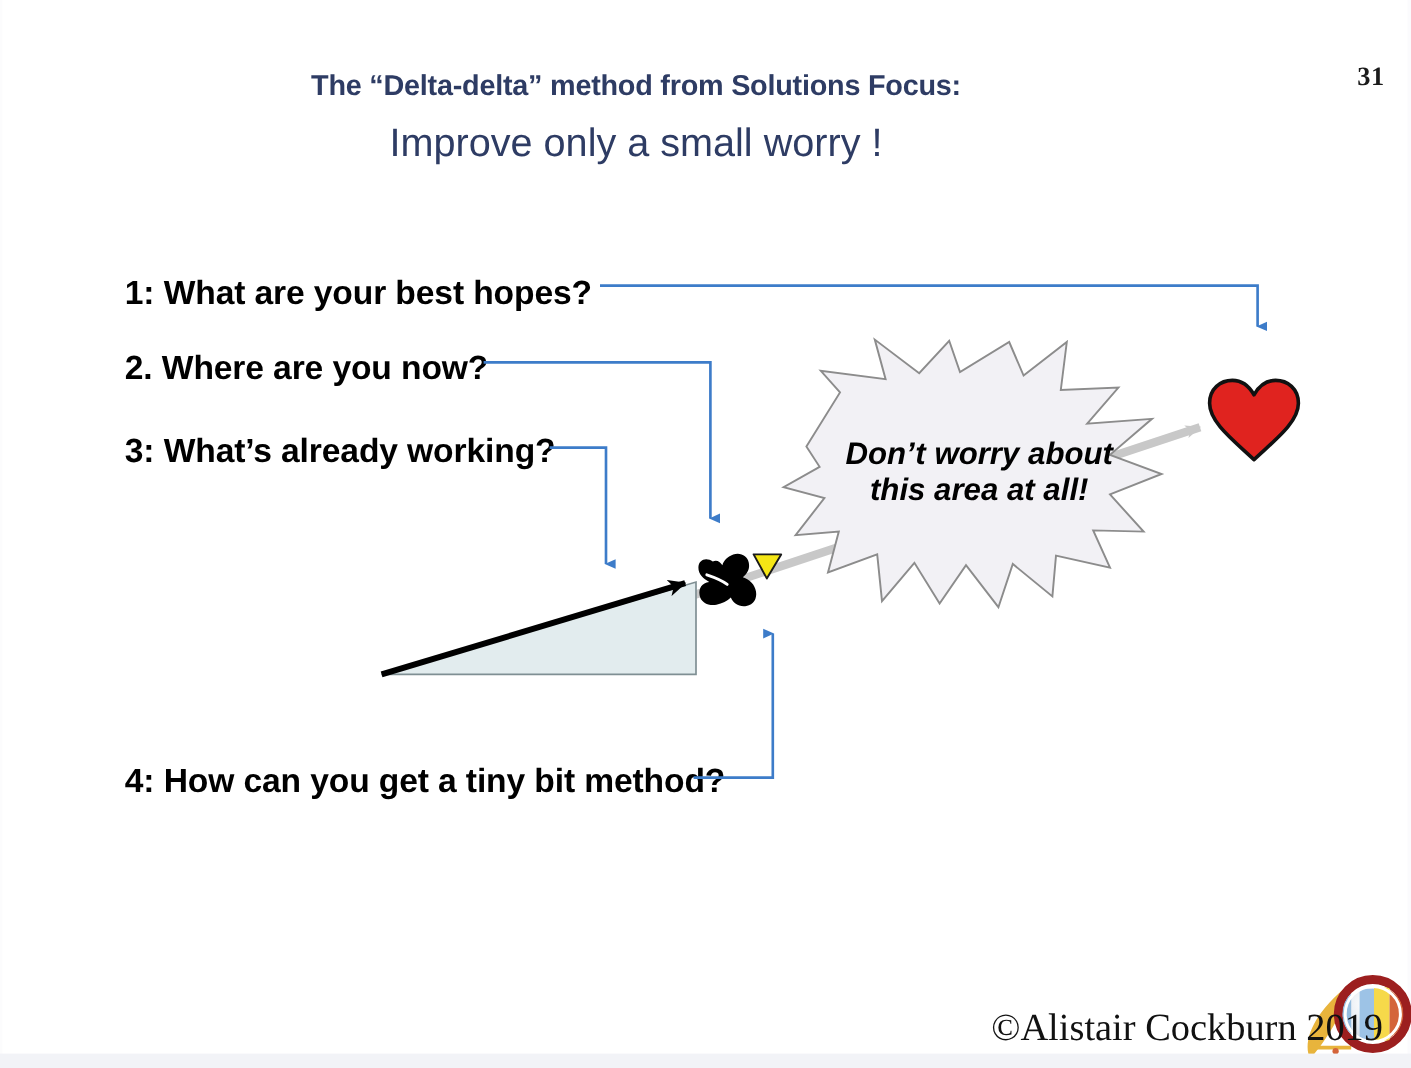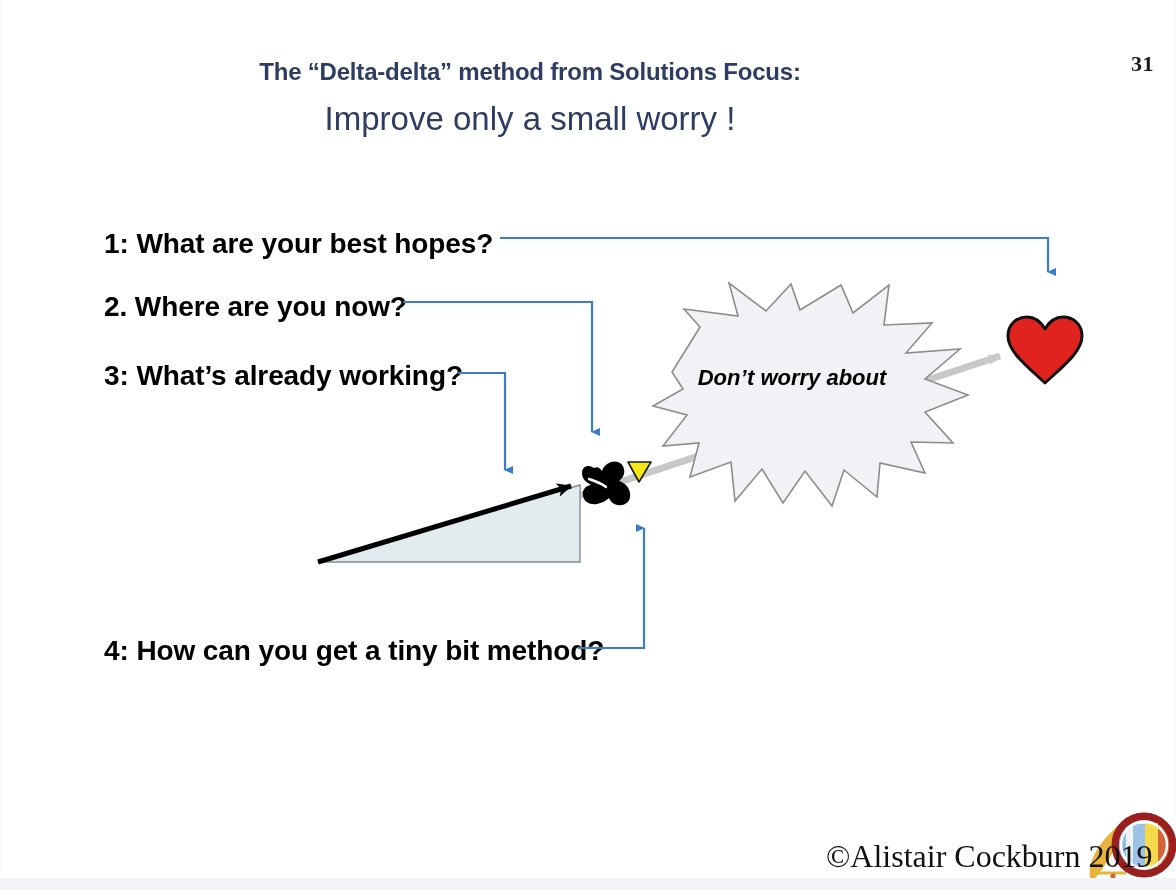--- a/index.html
+++ b/index.html
@@ -94,25 +94,25 @@
   .svg-layer {
     position: absolute;
     left: 0;
     top: 0;
     width: 1176px;
     height: 890px;
   }
 
   .callout-text {
     position: absolute;
-    left: 668px;
+    left: 692px;
     top: 363px;
     width: 248px;
     text-align: center;
-    font-size: 22px;
+    font-size: 26px;
     font-weight: bold;
     font-style: italic;
     color: #000000;
     line-height: 30px;
   }
 
   .footer-credit {
     position: absolute;
     left: 826px;
     top: 838px;
@@ -236,18 +236,19 @@
       <path d="M1145,823 h13 v44 h-13 Z" fill="#f6d94a"></path>
       <path d="M1158,825 a23,23 0 0,1 0,40 Z" fill="#d4643a"></path>
       <circle cx="1144" cy="845" r="23" fill="none" stroke="#ffffff" stroke-width="2.5"></circle>
       <circle cx="1144" cy="845" r="29" fill="none" stroke="#9c1f1f" stroke-width="7"></circle>
       <circle cx="1113" cy="876" r="2.6" fill="#d4643a"></circle>
     </g>
   </svg>
 
   <div class="callout-text">
     <div>Don’t worry about</div>
+    <div>this area at all!</div>
   </div>
 
   <div class="footer-credit">©Alistair Cockburn 2019</div>
 
   <div class="page-bottom-band"></div>
 </div>
 
 </body></html>

